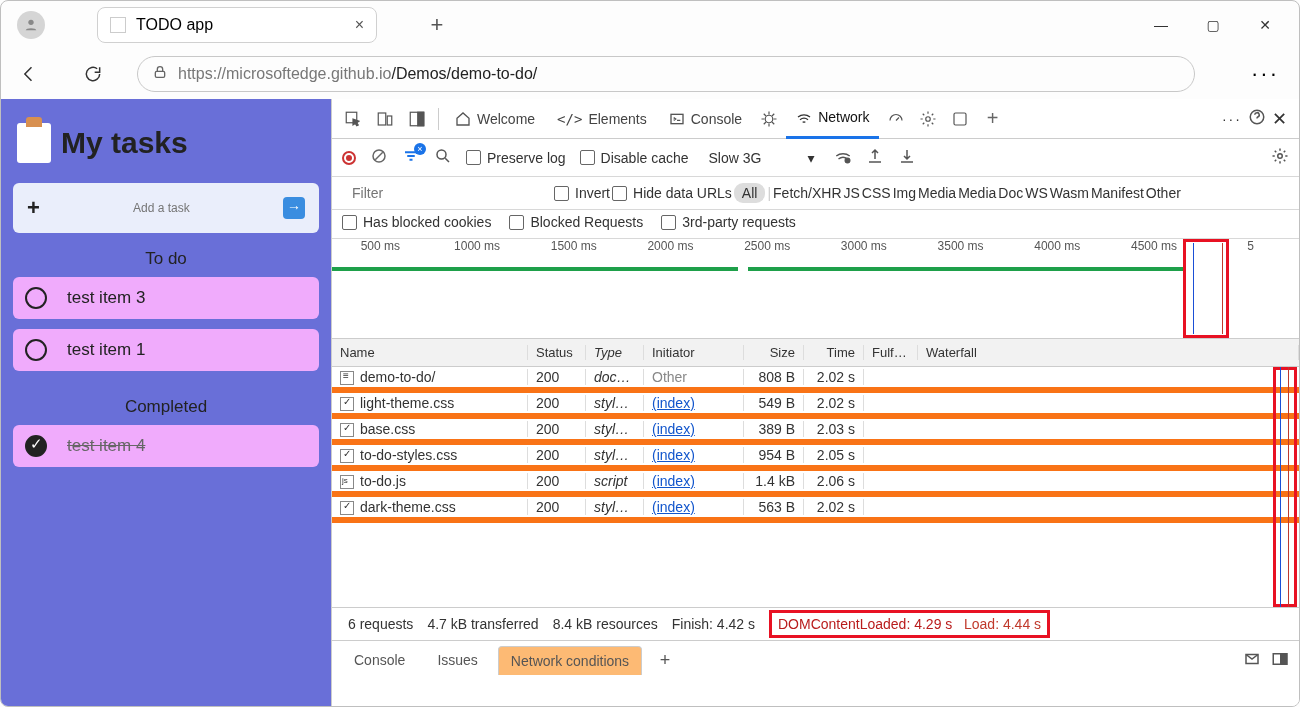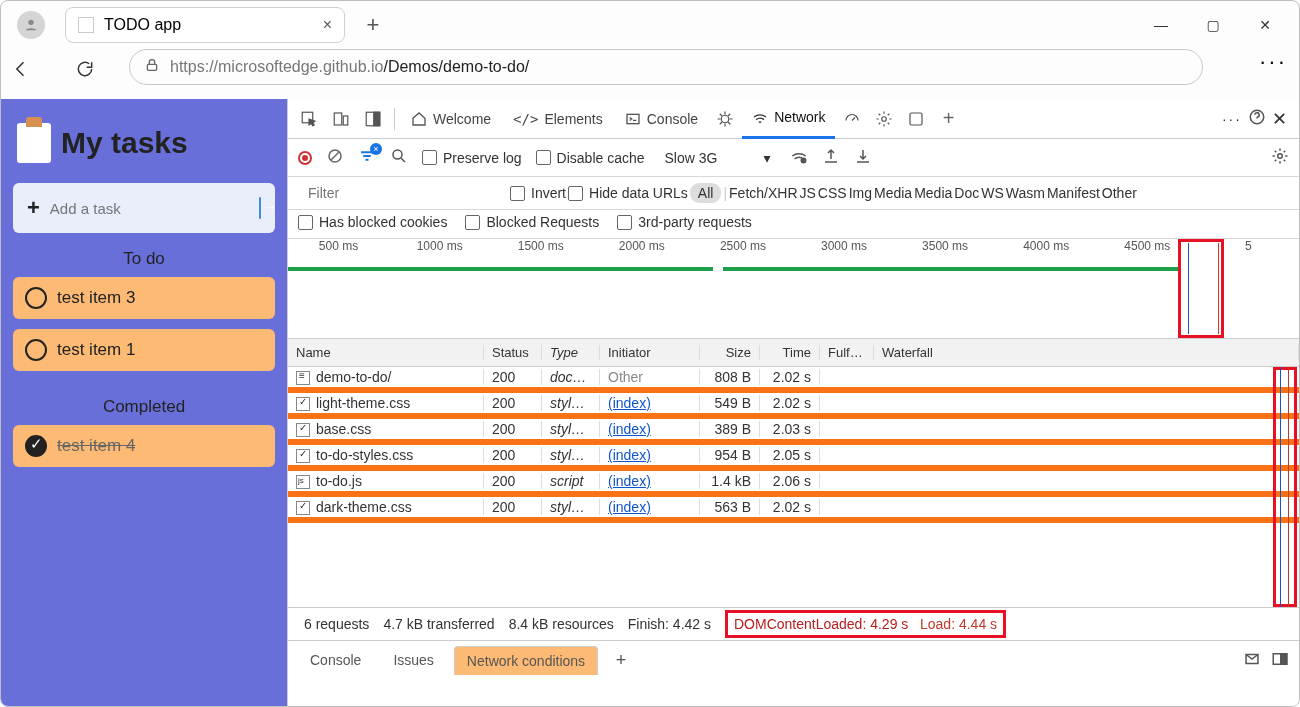--- a/index.html
+++ b/index.html
@@ -1,58 +1,58 @@
 <!DOCTYPE html>
 <html><head>
 <meta charset="utf-8">
 <style>
 * { box-sizing: border-box; margin: 0; padding: 0; font-family: "Segoe UI", Arial, sans-serif; }
 body { width: 1300px; height: 707px; background: #fdfdfd; overflow: hidden; border: 1px solid #bfbfbf; border-radius: 8px; }
 
 
-.titlebar { height: 48px; display: flex; align-items: center; padding: 0 8px; }
+.titlebar { height: 48px; display: flex; align-items: center; padding: 0 8px; gap: 32px; }
 .profile { width: 28px; height: 28px; border-radius: 50%; background: #d5d5d5; margin: 0 20px 0 8px; display:flex;align-items:center;justify-content:center;}
 .profile svg { width:16px;height:16px;fill:#888;}
 .tab { height: 36px; background: #fff; border: 1px solid #d0d0d0; border-radius: 8px; display: flex; align-items: center; padding: 0 12px; min-width: 280px; gap: 10px;}
 .tab .favicon { width: 16px; height: 16px; background: #fff; border:1px solid #ccc;}
 .tab-close { margin-left: auto; font-size: 16px; color: #555; cursor:pointer;}
 .newtab { width: 32px; height: 32px; display:flex;align-items:center;justify-content:center; font-size:22px; color:#555; margin-left:12px; }
 .winctrl { margin-left:auto; display:flex; gap:24px; padding-right:12px; color:#333;}
 .winctrl span { width:28px; text-align:center; font-size:14px;}
 
 
-.navbar { height: 50px; display:flex; align-items:flex-start; padding: 0 0; gap:24px;}
+.navbar { height: 50px; display:flex; align-items:center; padding: 0 8px; gap:24px;}
 .nav-btn { width:40px; height:40px; display:flex; align-items:center; justify-content:center;}
 .nav-btn svg { width:20px; height:20px; stroke:#333; fill:none; stroke-width:1.8;}
 .urlbar { flex:1; height:36px; border:1px solid #c8c8c8; border-radius:18px; display:flex; align-items:center; padding:0 14px; gap:10px; margin-right:20px;}
 .urlbar .lock { color:#666; }
 .url-host { color:#777;}
 .url-path { color:#222;}
 .more { font-size:22px; letter-spacing:2px; padding:0 12px;}
 
 
 .main { display:flex; height: calc(707px - 48px - 50px); }
 
 
-.todo { width: 286px; background: #696fd8; padding: 12px; color:#222;}
+.todo { width: 330px; background: #696fd8; padding: 12px; color:#222;}
 .todo-header { display:flex; align-items:center; gap:10px; margin: 12px 4px 20px;}
 .todo-header .clip { width:34px; height:40px; background:#fff; border-radius:3px; position:relative;}
 .todo-header .clip::before{content:'';position:absolute;top:-6px;left:9px;width:16px;height:10px;background:#d89050;border-radius:3px 3px 0 0;}
 .todo-header h1 { font-size:30px; font-weight:700;}
 .add-task { background:#eaeefb; border-radius:6px; padding:12px 14px; display:flex; align-items:center; gap:10px; }
 .add-task .plus { font-size:22px; font-weight:700;}
 .add-task .go { margin-left:auto; width:22px; height:22px; background:#3a8de0; border-radius:4px; position:relative;}
 .add-task .go::after{content:'→';color:#fff;position:absolute;top:0;left:4px;font-size:14px;}
 .section-label { text-align:center; padding: 16px 0 8px; font-size:17px;}
-.task { background:#fdba74; border-radius:6px; padding:10px 12px; margin-bottom:10px; display:flex; align-items:center; gap:10px; font-size:17px;}
+.task { background:#f0abfc; border-radius:6px; padding:10px 12px; margin-bottom:10px; display:flex; align-items:center; gap:20px; font-size:17px;}
 .task .circle { width:22px; height:22px; border:2.5px solid #222; border-radius:50%;}
 .task.done .circle { background:#222; position:relative;}
 .task.done .circle::after{content:'✓';color:#fff;position:absolute;top:-2px;left:3px;font-size:15px;}
 .task.done span.t { text-decoration:line-through; color:#666;}
-.task-input { background:transparent;border:none;font-size:15px;outline:none;flex:1;}
+.task-input { background:transparent;border:none;font-size:12px;outline:none;flex:1;text-align:center;}
 
 
 .devtools { flex:1; display:flex; flex-direction:column; border-left:1px solid #ccc; background:#fff; font-size:14px; color:#333;}
 .dt-tabs { height:40px; display:flex; align-items:center; border-bottom:1px solid #ccc; padding:0 6px; gap:2px;}
 .dt-ic { width:30px; height:30px; display:flex;align-items:center;justify-content:center; color:#555;}
 .dt-ic svg{width:18px;height:18px;stroke:#555;fill:none;stroke-width:1.6;}
 .dt-sep { width:1px; height:22px; background:#ccc; margin:0 4px;}
 .dt-tab { padding:0 10px; height:40px; display:flex; align-items:center; gap:6px; color:#444;}
 .dt-tab.active { border-bottom:3px solid #1a73e8; color:#111;}
 .dt-tabs-right { margin-left:auto; display:flex; align-items:center; gap:6px; padding-right:6px;}

